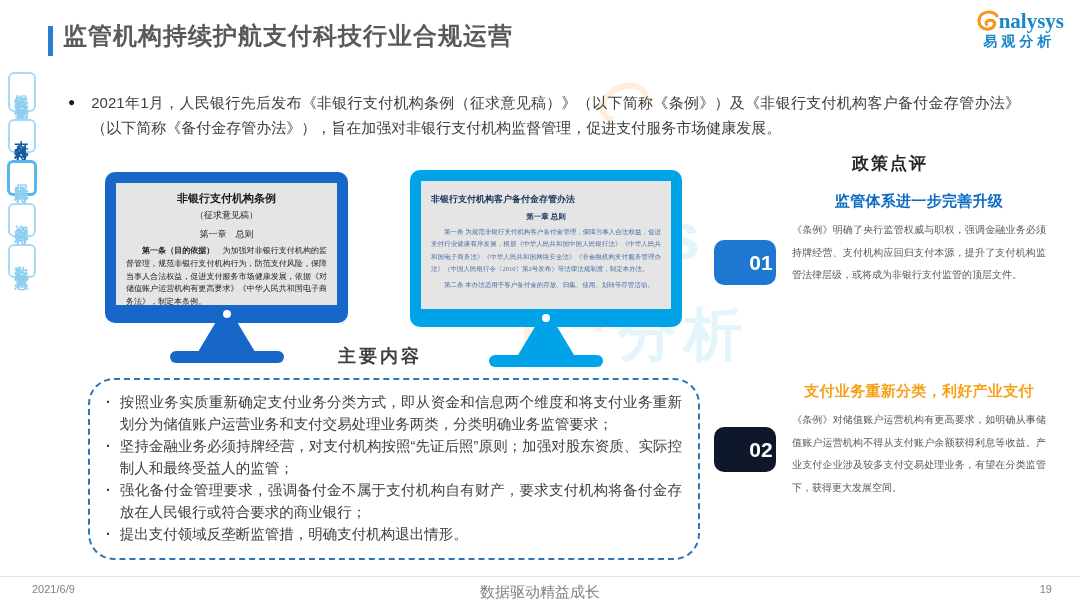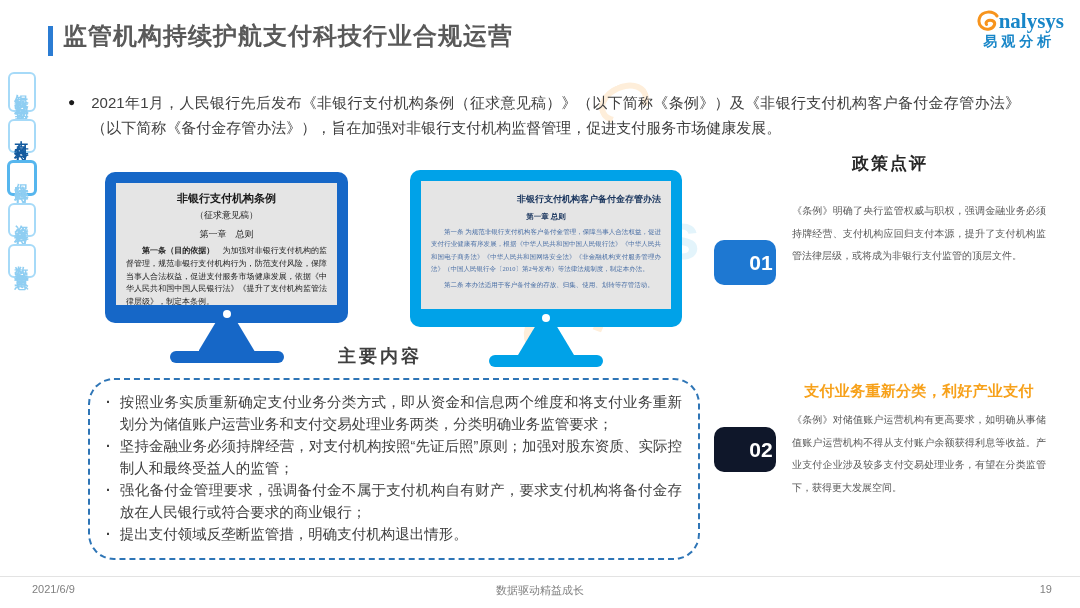--- a/index.html
+++ b/index.html
@@ -54,21 +54,21 @@
           clip-path:polygon(30% 0, 70% 0, 100% 100%, 0 100%); }
   .base { width:114px; height:12px; margin:0 auto; background:var(--mc); border-radius:6px; }
 
   .s1-title { font-size:11px; font-weight:bold; text-align:center; color:#1a1a1a; }
   .s1-sub   { font-size:9px;  text-align:center; margin-top:3px; color:#222; }
   .s1-chap  { font-size:9px;  text-align:center; margin-top:6px; color:#222; }
   .s1-body  { font-size:8px;  line-height:1.6; margin-top:4px; text-align:justify;
               text-indent:2em; color:#222; }
   .s1-lead  { font-weight:bold; }
 
-  .s2-title { font-size:9px; font-weight:bold; text-align:right; color:#17335c; margin-top:4px; }
+  .s2-title { font-size:9px; font-weight:bold; text-align:left; color:#17335c; margin-top:4px; }
   .s2-chap  { font-size:7.5px; font-weight:bold; text-align:center; margin-top:6px; color:#17335c; }
   .s2-body  { font-size:6.5px; line-height:1.9; margin-top:4px; text-indent:2em;
               color:#4A6FA5; text-align:justify; }
 
   
   .mc-label { position:absolute; left:338px; top:344px; font-size:18px; font-weight:bold;
               color:#3F3F3F; letter-spacing:3px; }
   .mc-box { position:absolute; left:88px; top:378px; width:612px; height:182px;
             border:2px dashed #2E75B6; border-radius:26px; padding:11px 16px 8px 12px; }
   .mc-item { display:flex; font-size:14.5px; line-height:22px; color:#3F3F3F; }
@@ -87,29 +87,30 @@
 
   .badge { position:absolute; width:62px; height:45px; border-radius:10px; color:#fff;
            font-size:21px; font-weight:bold; display:flex; align-items:center; justify-content:center;padding-left:32px; }
   .b1 { left:714px; top:240px; background:#1E78D2; }
   .b2 { left:714px; top:427px; background:#0f172a; }
 
   
   .footer-line { position:absolute; left:0; right:0; top:576px; border-top:1px solid #E3E3E3; }
   .footer-date   { position:absolute; left:32px;  top:583px; font-size:11px; color:#808080; }
   .footer-center { position:absolute; left:0; right:0; top:583px; text-align:center;
-                   font-size:11px; color:#808080; }
+                   font-size:15px; color:#808080; }
   .footer-page   { position:absolute; right:28px; top:583px; font-size:11px; color:#808080; }
 </style>
 </head>
 <body>
 
 <div class="slide">
 
   <div class="wm wm-latin">alysys</div>
+  <div class="wm wm-cn">分析</div>
   <div class="wm-ring ring1"></div>
   <div class="wm-ring ring2"></div>
 
   <div class="title-accent"></div>
   <div class="page-title">监管机构持续护航支付科技行业合规运营</div>
 
   <div class="logo">
     <div class="logo-row">
       <span style="display:inline-block;line-height:0;">
         <svg width="24" height="22" viewBox="0 0 24 22">
@@ -133,21 +134,21 @@
     <span class="intro-bullet">●</span>
     <span class="intro-text">2021年1月，人民银行先后发布《非银行支付机构条例（征求意见稿）》（以下简称《条例》）及《非银行支付机构客户备付金存管办法》（以下简称《备付金存管办法》），旨在加强对非银行支付机构监督管理，促进支付服务市场健康发展。</span>
   </div>
 
   <div class="monitor m1">
     <div class="bezel">
       <div class="screen">
         <div class="s1-title">非银行支付机构条例</div>
         <div class="s1-sub">（征求意见稿）</div>
         <div class="s1-chap">第一章　总则</div>
-        <div class="s1-body"><span class="s1-lead">第一条（目的依据）</span><span>　为加强对非银行支付机构的监督管理，规范非银行支付机构行为，防范支付风险，保障当事人合法权益，促进支付服务市场健康发展，依据《中华人民共和国中国人民银行法》《提升了支付机构监管法律层级》，制定本条例。</span></div>
+        <div class="s1-body"><span class="s1-lead">第一条（目的依据）</span><span>　为加强对非银行支付机构的监督管理，规范非银行支付机构行为，防范支付风险，保障当事人合法权益，促进支付服务市场健康发展，依据《对储值账户运营机构有更高要求》《中华人民共和国电子商务法》，制定本条例。</span></div>
       </div>
       <div class="cam"></div>
     </div>
     <div class="neck"></div>
     <div class="base"></div>
   </div>
 
   <div class="monitor m2">
     <div class="bezel">
       <div class="screen">
@@ -179,20 +180,21 @@
     <div class="mc-item">
       <span class="mc-dot">·</span>
       <span class="mc-text">提出支付领域反垄断监管措，明确支付机构退出情形。</span>
     </div>
   </div>
 
   <div class="policy-head">政策点评</div>
 
   <div class="badge b1">01</div>
   <div class="policy-sec sec1">
+    <div class="sec-sub">监管体系进一步完善升级</div>
     <div class="sec-body">《条例》明确了央行监管权威与职权，强调金融业务必须持牌经营、支付机构应回归支付本源，提升了支付机构监管法律层级，或将成为非银行支付监管的顶层文件。</div>
   </div>
 
   <div class="badge b2">02</div>
   <div class="policy-sec sec2">
     <div class="sec-sub">支付业务重新分类，利好产业支付</div>
     <div class="sec-body">《条例》对储值账户运营机构有更高要求，如明确从事储值账户运营机构不得从支付账户余额获得利息等收益。产业支付企业涉及较多支付交易处理业务，有望在分类监管下，获得更大发展空间。</div>
   </div>
 
   <div class="footer-line"></div>

